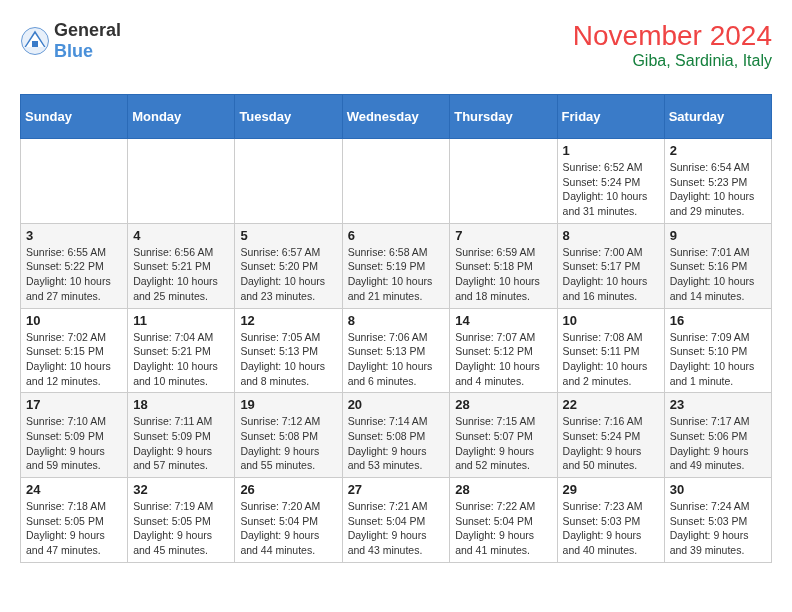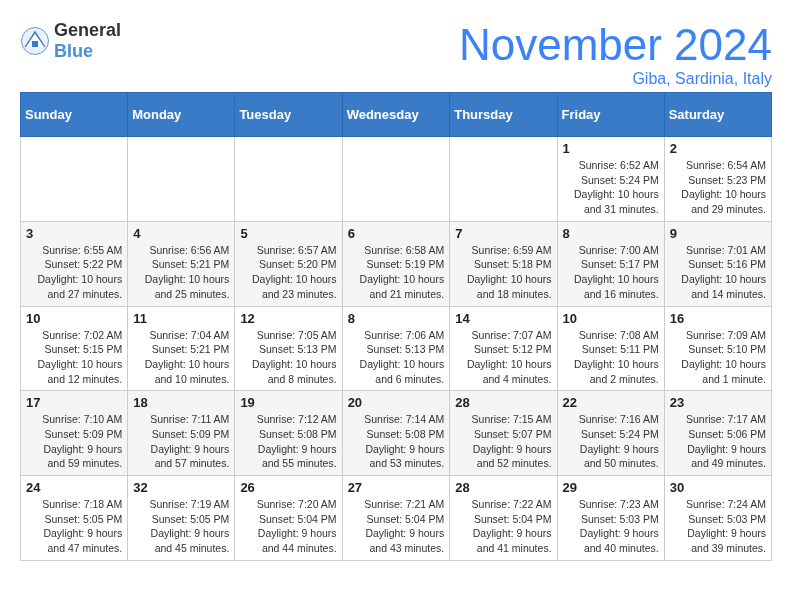--- a/index.html
+++ b/index.html
@@ -7,21 +7,21 @@
       font-family: Arial, sans-serif;
       background: #fff;
       width: 792px;
       min-height: 612px;
       padding: 20px;
     }
     .header-section {
       display: flex;
       justify-content: space-between;
       align-items: flex-start;
-      margin-bottom: 4px;
+      margin-bottom: 24px;
     }
     .logo {
       display: flex;
       align-items: center;
       gap: 4px;
     }
     .logo-text-general {
       font-size: 18px;
       font-weight: bold;
       color: #333;
@@ -32,27 +32,27 @@
       color: #4a90d9;
     }
     .logo-icon {
       width: 30px;
       height: 30px;
     }
     .title-section {
       text-align: right;
     }
     .month-title {
-      font-size: 44px;
+      font-size: 28px;
       font-weight: normal;
-      color: #3b82f6;
+      color: #ef4444;
     }
     .location-subtitle {
       font-size: 16px;
-      color: #3b82f6;
+      color: #15803d;
     }
     table {
       width: 100%;
       border-collapse: collapse;
       font-size: 11px;
     }
     thead tr th {
       background-color: #3a7bc8;
       color: #fff;
       padding: 14px 4px;
@@ -76,21 +76,20 @@
       font-size: 13px;
       font-weight: bold;
       color: #222;
       display: block;
       margin-bottom: 2px;
     }
     .day-info {
       font-size: 10.5px;
       color: #333;
       line-height: 1.4;
-      text-align: right;
     }
     .empty-cell {
       background: #fff !important;
     }
   </style>
 </head>
 <body>
 
 <div class="header-section">
   <div class="logo">

